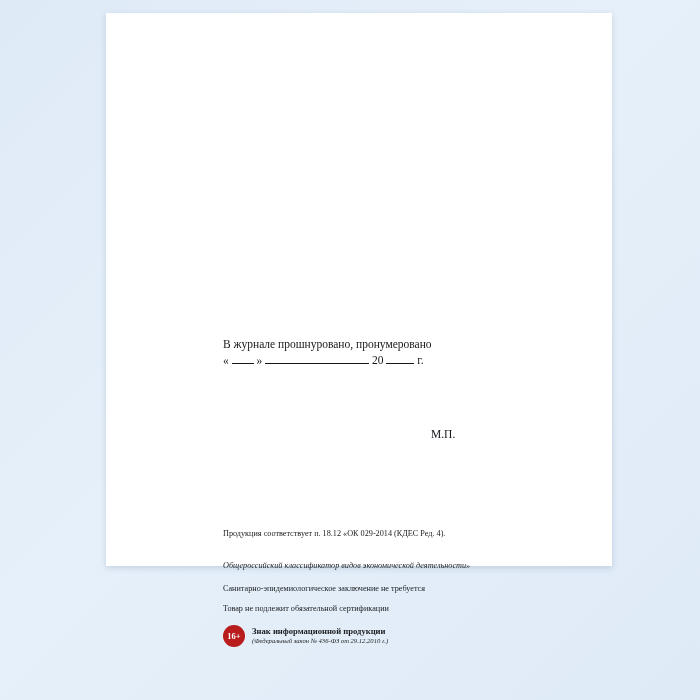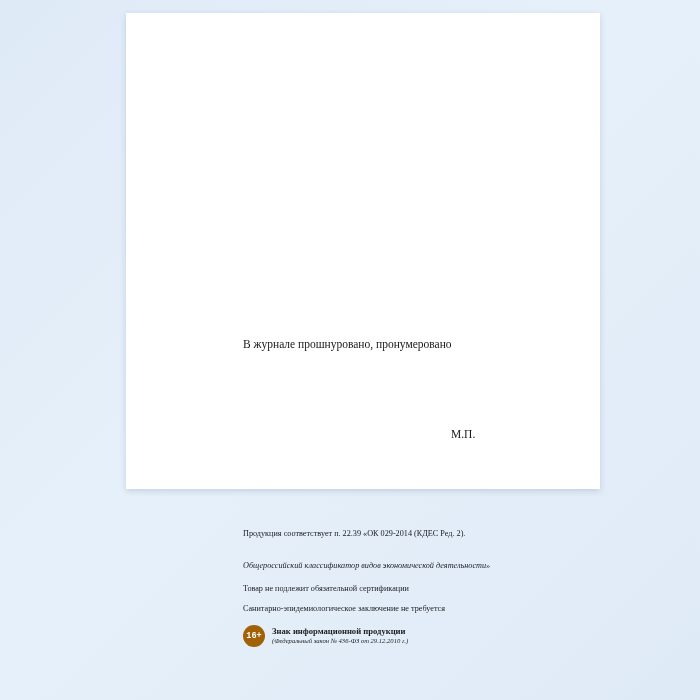--- a/index.html
+++ b/index.html
@@ -14,26 +14,27 @@
     overflow: hidden;
   }
   .scene {
     position: relative;
     width: 700px;
     height: 700px;
     background: linear-gradient(135deg, #dfeaf7 0%, #e6f0fa 45%, #dfeaf7 100%);
   }
   .page {
     position: absolute;
-    left: 126px;
+    left: 106px;
     top: 13px;
     width: 474px;
-    height: 476px;
+    height: 553px;
     background: #ffffff;
     box-shadow: 0 2px 6px rgba(40, 70, 110, 0.18);
+    padding-left: 32px;
   }
   .page-inner {
     position: absolute;
     left: 0;
     top: 0;
     right: 0;
     bottom: 0;
   }
 
   
@@ -96,28 +97,28 @@
     position: absolute;
     left: 117px;
     top: 612px;
     display: flex;
     align-items: center;
   }
   .age-badge {
     width: 22px;
     height: 22px;
     border-radius: 50%;
-    background: #a16207;
+    background: #b91c1c;
     color: #ffffff;
     font-size: 8.5px;
     font-weight: bold;
     display: flex;
     align-items: center;
     justify-content: center;
-    font-family: Liberation Mono, monospace;
+    font-family: Liberation Serif, serif;
     flex: none;
   }
   .age-text {
     margin-left: 7px;
     color: #1a1c1f;
   }
   .age-title {
     font-size: 8.6px;
     font-weight: bold;
     line-height: 1.3;
@@ -133,31 +134,40 @@
 
 <div class="scene">
 
   <div class="page">
     <div class="page-inner">
 
       <div class="seal-block">
         <div class="seal-line">
           <span>В журнале прошнуровано, пронумеровано</span>
         </div>
+        <div class="seal-line">
+          <span>«</span>
+          <span class="fill f-short"></span>
+          <span>»</span>
+          <span class="fill f-date"></span>
+          <span>20</span>
+          <span class="fill f-mid"></span>
+          <span>г.</span>
+        </div>
       </div>
 
       <div class="mp">М.П.</div>
 
       <div class="footer">
         <div class="f-para">
-          <div>Продукция соответствует п. 22.39 «ОК 029-2014 (КДЕС Ред. 2).</div>
+          <div>Продукция соответствует п. 18.12 «ОК 029-2014 (КДЕС Ред. 4).</div>
           <div class="f-ital">Общероссийский классификатор видов экономической деятельности»</div>
         </div>
+        <div class="f-row">Санитарно-эпидемиологическое заключение не требуется</div>
         <div class="f-row">Товар не подлежит обязательной сертификации</div>
-        <div class="f-row">Санитарно-эпидемиологическое заключение не требуется</div>
       </div>
 
       <div class="age-block">
         <div class="age-badge">16+</div>
         <div class="age-text">
           <div class="age-title">Знак информационной продукции</div>
           <div class="age-sub">(Федеральный закон № 436-ФЗ от 29.12.2010 г.)</div>
         </div>
       </div>
 

